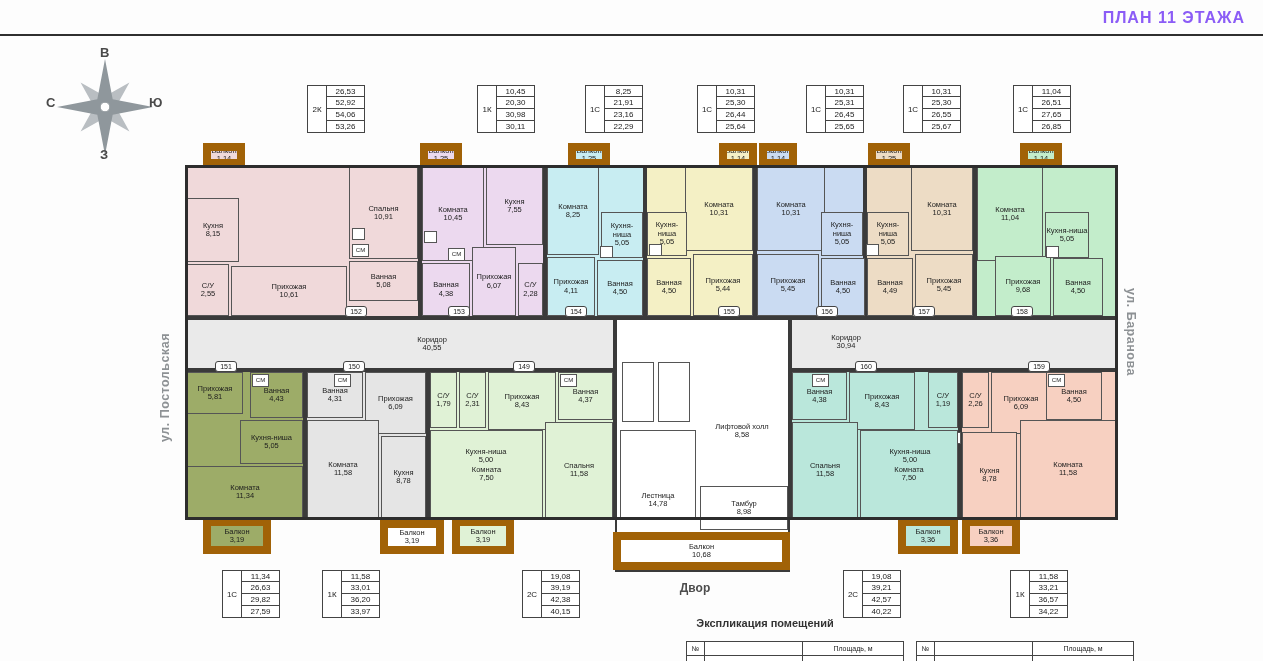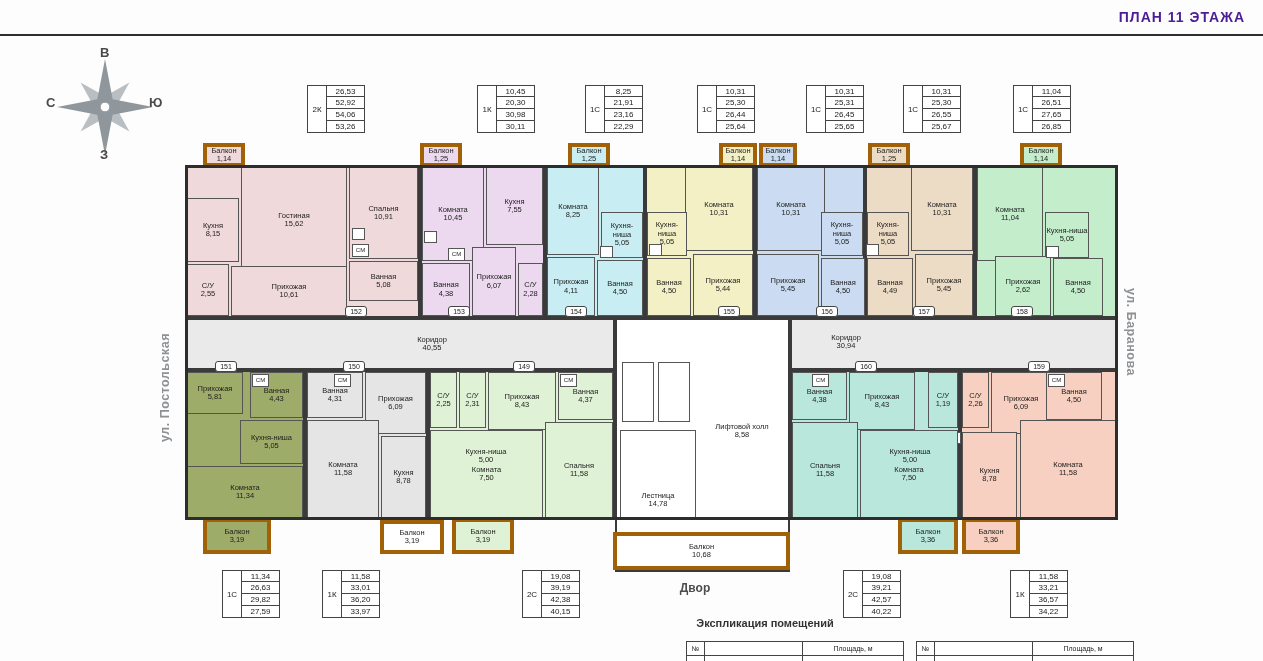--- a/index.html
+++ b/index.html
@@ -1,21 +1,21 @@
 <!DOCTYPE html>
 <html><head>
 <meta charset="utf-8">
 <style>
   *{margin:0;padding:0;box-sizing:border-box;}
   html,body{background:#fff;}
   body{font-family:"Liberation Sans", sans-serif;}
   #stage{position:relative;width:1263px;height:661px;overflow:hidden;background:#fdfdfd;color:#1d1d1d;}
 
   .top-rule{position:absolute;left:0;top:34px;width:1263px;border-top:2px solid #2f2f2f;}
-  .title{position:absolute;top:9px;right:18px;font-size:14px;font-weight:bold;color:#4c1d95;letter-spacing:1px;}
+  .title{position:absolute;top:9px;right:18px;font-size:16px;font-weight:bold;color:#8b5cf6;letter-spacing:1px;}
 
   .compass{position:absolute;left:45px;top:45px;width:120px;height:120px;}
   .compass svg{position:absolute;left:12px;top:14px;}
   .compass .dir{position:absolute;font-size:13px;font-weight:bold;color:#4a4a4a;}
   .dir.n{left:55px;top:0;}
   .dir.e{left:104px;top:50px;}
   .dir.s{left:1px;top:50px;}
   .dir.w{left:55px;top:102px;}
 
   .street{position:absolute;font-size:12.5px;font-weight:bold;color:#8d9194;letter-spacing:.5px;writing-mode:vertical-rl;transform:rotate(180deg);}
@@ -25,21 +25,21 @@
   #plan{position:absolute;left:0;top:0;width:1263px;height:661px;}
 
   .apt{position:absolute;border:2px solid #3a3a3a;z-index:1;}
   .outline{position:absolute;border:3px solid #2d2d2d;background:transparent;z-index:5;pointer-events:none;}
 
   .room{position:absolute;border:1px solid #555;display:flex;align-items:center;justify-content:center;text-align:center;z-index:2;overflow:hidden;}
   .room-label{font-size:7.5px;line-height:1.12;color:#1d1d1d;}
   .room-label .nm,.room-label .ar{display:block;}
   .room.nb{border:none;background:transparent;z-index:3;}
   .room.chip{border:none;background:#fff;z-index:3;}
-  .room.balcony{border:4px solid #a16207;}
+  .room.balcony{border:8px solid #a16207;}
   .room.sm{font-size:6px;}
   .room.sm .room-label{font-size:6px;}
   .room.xcross{background-image:
     linear-gradient(to top right,transparent 46%,#5a5a5a 46%,#5a5a5a 54%,transparent 54%),
     linear-gradient(to bottom right,transparent 46%,#5a5a5a 46%,#5a5a5a 54%,transparent 54%);}
   .room.stairs{background-image:
     linear-gradient(to right,transparent calc(50% - 1px),#6e6e6e calc(50% - 1px),#6e6e6e calc(50% + 1px),transparent calc(50% + 1px)),
     repeating-linear-gradient(to bottom,#8a8a8a 0,#8a8a8a 1px,transparent 1px,transparent 7px);}
 
   .plate{position:absolute;width:22px;height:11px;border:1px solid #444;border-radius:3px;background:#fff;
@@ -139,26 +139,20 @@
           <span class="nm">Балкон</span>
           <span class="ar">1,14</span>
         </div>
       </div>
       <div class="room" style="left: 187px; top: 198px; width: 52px; height: 64px; background: rgb(240, 217, 218);">
         <div class="room-label">
           <span class="nm">Кухня</span>
           <span class="ar">8,15</span>
         </div>
       </div>
-      <div class="room" style="left: 241px; top: 167px; width: 106px; height: 106px; background: rgb(240, 217, 218);">
-        <div class="room-label">
-          <span class="nm">Гостиная</span>
-          <span class="ar">15,62</span>
-        </div>
-      </div>
       <div class="room" style="left: 349px; top: 167px; width: 69px; height: 92px; background: rgb(240, 217, 218);">
         <div class="room-label">
           <span class="nm">Спальня</span>
           <span class="ar">10,91</span>
         </div>
       </div>
       <div class="room" style="left: 187px; top: 264px; width: 42px; height: 52px; background: rgb(240, 217, 218);">
         <div class="room-label">
           <span class="nm">С/У</span>
           <span class="ar">2,55</span>
@@ -320,21 +314,21 @@
       </div>
       <div class="room" style="left: 1045px; top: 212px; width: 44px; height: 46px; background: rgb(195, 237, 203);">
         <div class="room-label">
           <span class="nm">Кухня-ниша</span>
           <span class="ar">5,05</span>
         </div>
       </div>
       <div class="room" style="left: 995px; top: 256px; width: 56px; height: 60px; background: rgb(195, 237, 203);">
         <div class="room-label">
           <span class="nm">Прихожая</span>
-          <span class="ar">2,62</span>
+          <span class="ar">9,68</span>
         </div>
       </div>
       <div class="room" style="left: 1053px; top: 258px; width: 50px; height: 58px; background: rgb(195, 237, 203);">
         <div class="room-label">
           <span class="nm">Ванная</span>
           <span class="ar">4,50</span>
         </div>
       </div>
       <div class="room xcross" style="left: 352px; top: 228px; width: 13px; height: 12px; background: rgb(255, 255, 255);"></div>
       <div class="room xcross" style="left: 424px; top: 231px; width: 13px; height: 12px; background: rgb(255, 255, 255);"></div>
@@ -364,20 +358,26 @@
           <span class="nm">Лестница</span>
           <span class="ar">14,78</span>
         </div>
       </div>
       <div class="room nb" style="left: 706px; top: 414px; width: 72px; height: 34px;">
         <div class="room-label">
           <span class="nm">Лифтовой холл</span>
           <span class="ar">8,58</span>
         </div>
       </div>
+      <div class="room" style="left: 700px; top: 486px; width: 88px; height: 44px; background: rgb(255, 255, 255);">
+        <div class="room-label">
+          <span class="nm">Тамбур</span>
+          <span class="ar">8,98</span>
+        </div>
+      </div>
       <div class="room balcony" style="left: 613px; top: 532px; width: 177px; height: 38px; background: rgb(255, 255, 255);">
         <div class="room-label">
           <span class="nm">Балкон</span>
           <span class="ar">10,68</span>
         </div>
       </div>
       <div class="room" style="left: 187px; top: 372px; width: 56px; height: 42px; background: rgb(157, 172, 104);">
         <div class="room-label">
           <span class="nm">Прихожая</span>
           <span class="ar">5,81</span>
@@ -443,21 +443,21 @@
       </div>
       <div class="room balcony" style="left: 380px; top: 520px; width: 64px; height: 34px; background: rgb(255, 255, 255);">
         <div class="room-label">
           <span class="nm">Балкон</span>
           <span class="ar">3,19</span>
         </div>
       </div>
       <div class="room" style="left: 430px; top: 372px; width: 27px; height: 56px; background: rgb(224, 242, 214);">
         <div class="room-label">
           <span class="nm">С/У</span>
-          <span class="ar">2,25</span>
+          <span class="ar">1,79</span>
         </div>
       </div>
       <div class="room" style="left: 459px; top: 372px; width: 27px; height: 56px; background: rgb(224, 242, 214);">
         <div class="room-label">
           <span class="nm">С/У</span>
           <span class="ar">2,31</span>
         </div>
       </div>
       <div class="room" style="left: 488px; top: 372px; width: 68px; height: 58px; background: rgb(224, 242, 214);">
         <div class="room-label">

